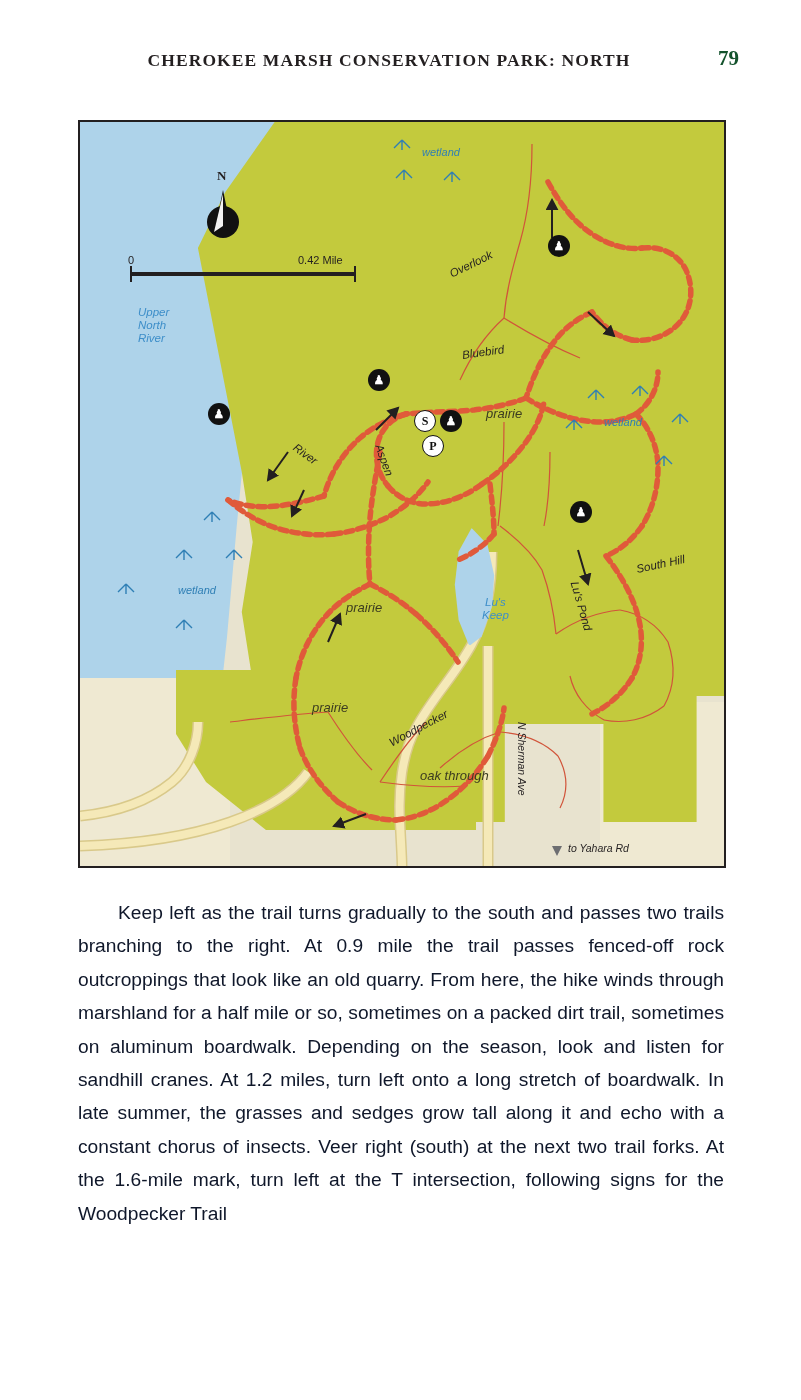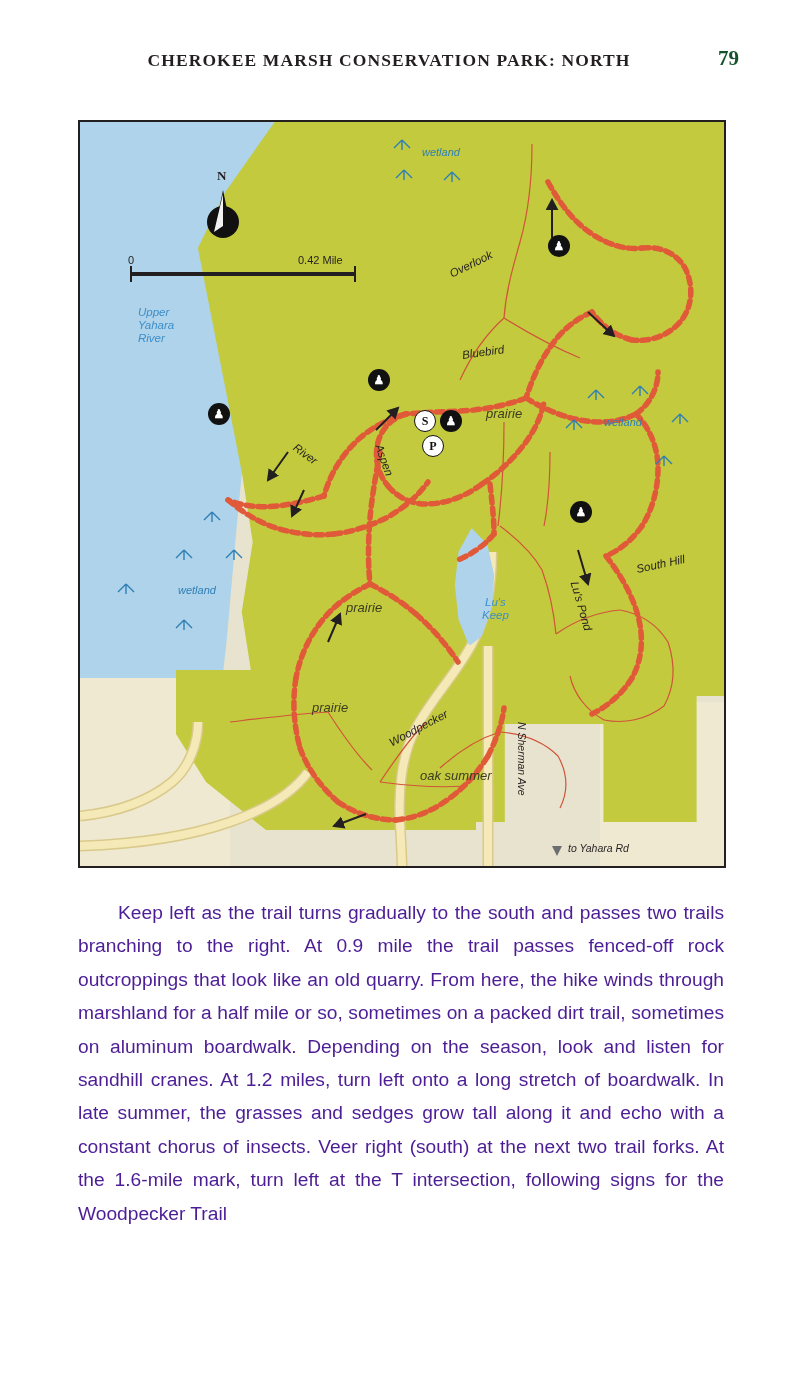--- a/index.html
+++ b/index.html
@@ -219,21 +219,21 @@
 
   
   .body-text {
     position: absolute;
     left: 78px;
     top: 896px;
     width: 646px;
     font-family: "Liberation Sans", sans-serif;
     font-size: 19.2px;
     line-height: 33.4px;
-    color: #4c1d95;
+    color: #0f172a;
     text-align: justify;
     text-indent: 40px;
   }
 </style>
 </head>
 <body>
 
 <div class="page-header">
   <div class="header-title">CHEROKEE MARSH CONSERVATION PARK: NORTH</div>
 </div>
@@ -407,36 +407,36 @@
             <path d="M0 8 L8 0 M8 0 L16 8 M8 0 L8 10"></path>
           </g>
         <g transform="translate(96,498)">
             <path d="M0 8 L8 0 M8 0 L16 8 M8 0 L8 10"></path>
           </g>
       </g>
     </svg>
 
     <div class="lbl lbl-water" style="left:58px; top:184px;">
       <div>Upper</div>
-      <div>Yahara</div>
+      <div>North</div>
       <div>River</div>
     </div>
     <div class="lbl lbl-water" style="left:402px; top:474px; text-align:center;">
       <div>Lu's</div>
       <div>Keep</div>
     </div>
 
     <div class="lbl lbl-wet" style="left:342px; top:24px;">wetland</div>
     <div class="lbl lbl-wet" style="left:524px; top:294px;">wetland</div>
     <div class="lbl lbl-wet" style="left:98px; top:462px;">wetland</div>
 
     <div class="lbl lbl-veg" style="left:406px; top:284px;">prairie</div>
     <div class="lbl lbl-veg" style="left:266px; top:478px;">prairie</div>
     <div class="lbl lbl-veg" style="left:232px; top:578px;">prairie</div>
-    <div class="lbl lbl-veg" style="left:340px; top:646px;">oak summer</div>
+    <div class="lbl lbl-veg" style="left:340px; top:646px;">oak through</div>
 
     <div class="lbl lbl-trail" style="left:368px; top:136px; transform:rotate(-26deg);">Overlook</div>
     <div class="lbl lbl-trail" style="left:382px; top:224px; transform:rotate(-8deg);">Bluebird</div>
     <div class="lbl lbl-trail" style="left:212px; top:326px; transform:rotate(36deg);">River</div>
     <div class="lbl lbl-trail" style="left:288px; top:332px; transform:rotate(70deg);">Aspen</div>
     <div class="lbl lbl-trail" style="left:556px; top:436px; transform:rotate(-12deg);">South Hill</div>
     <div class="lbl lbl-trail" style="left:476px; top:478px; transform:rotate(74deg);">Lu's Pond</div>
     <div class="lbl lbl-trail" style="left:306px; top:600px; transform:rotate(-28deg);">Woodpecker</div>
 
     <div class="lbl lbl-road" style="left:448px; top:600px; transform:rotate(90deg); transform-origin:left top;">N Sherman Ave</div>

